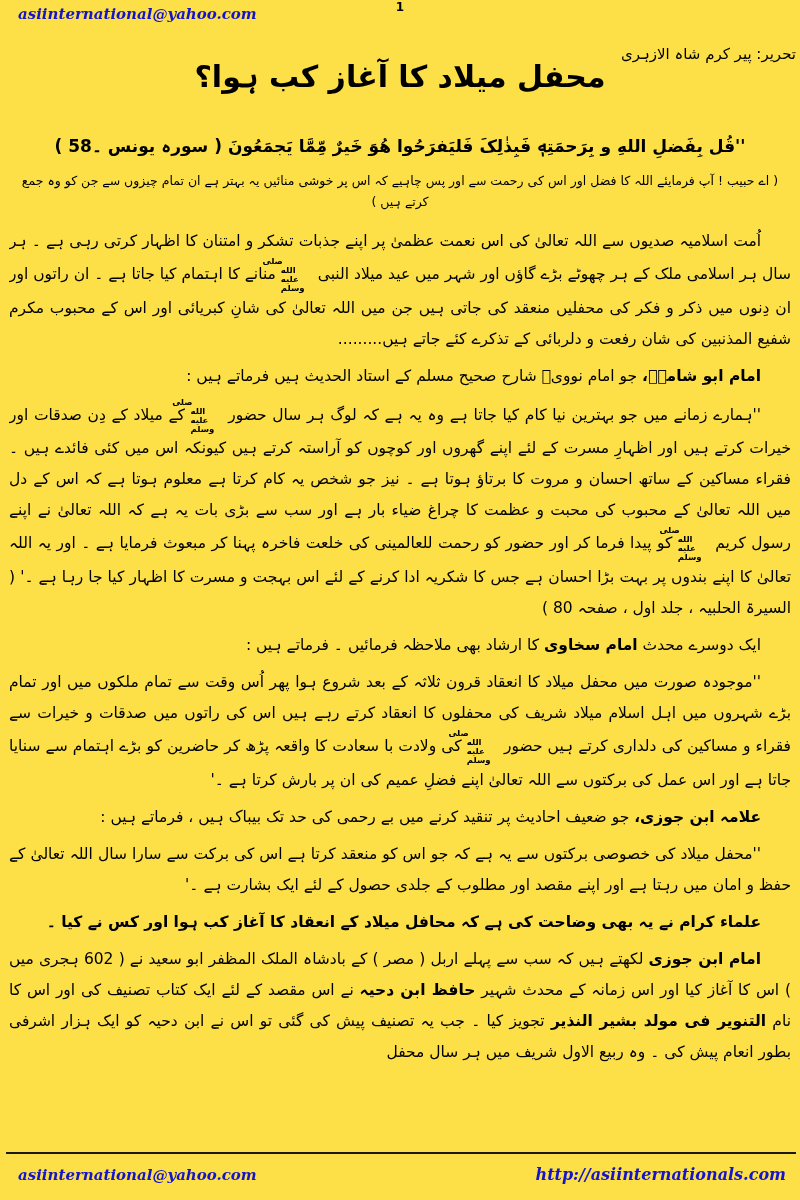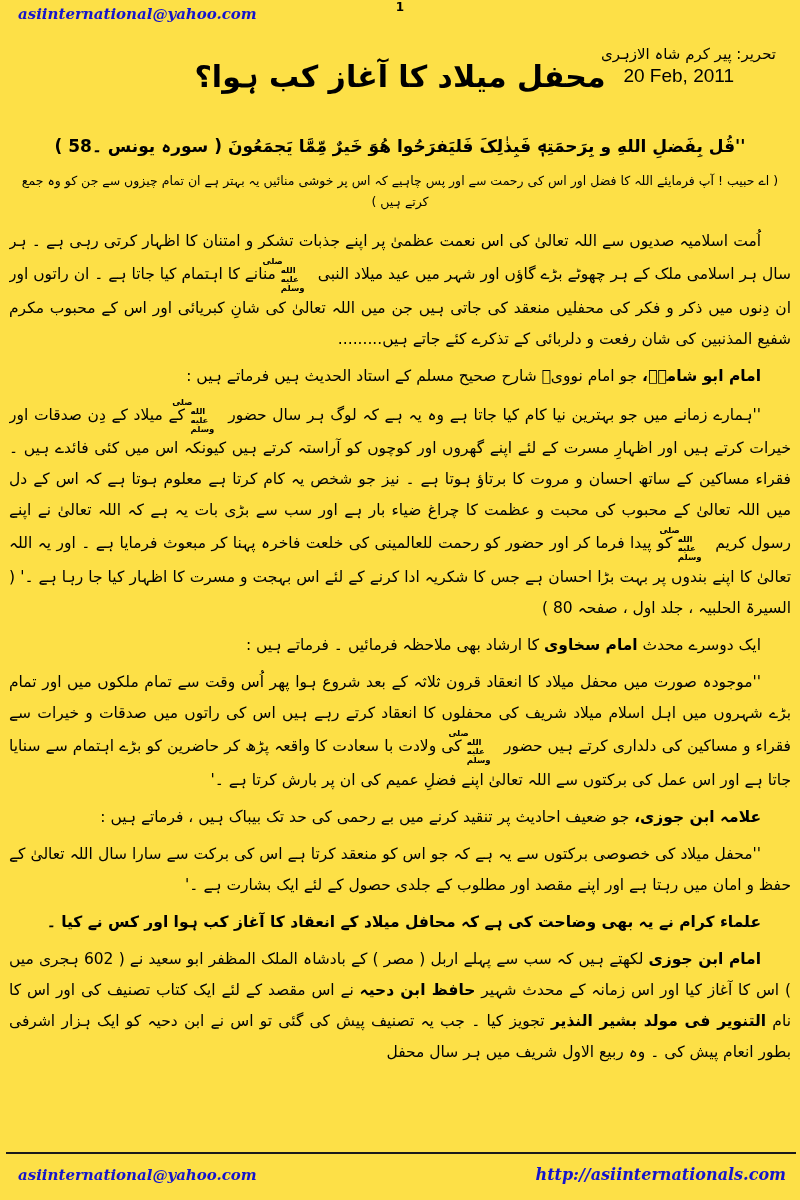--- a/index.html
+++ b/index.html
@@ -16,21 +16,21 @@
     font-style:italic;font-weight:bold;font-size:15px;text-decoration:none;
   }
   .bismillah{ text-align:center;font-size:12.5px;font-weight:bold;padding-top:3px;direction:rtl;}
   .page-num{ text-align:center;font-size:12px;font-weight:bold;line-height:1;margin-top:1px;}
   
   .header-row{position:relative;height:72px;margin-top:8px;}
   .doc-title{
     margin:0;text-align:center;font-size:30px;font-weight:bold;
     line-height:68px;direction:rtl;
   }
-  .author-block{position:absolute;right:24px;top:2px;text-align:right;}
+  .author-block{position:absolute;right:4px;top:2px;text-align:right;}
   .author-line{font-size:15px;direction:rtl;}
   .date-line{font-family:"Liberation Sans",sans-serif;font-size:19px;direction:ltr;padding-right:42px;margin-top:2px;}
   
   .verse{
     direction:rtl;text-align:center;font-weight:bold;font-size:17px;
     margin:16px 20px 0;line-height:1.8;
   }
   .verse-ref{font-weight:bold;}
   .translation{
     direction:rtl;text-align:center;font-size:12.5px;margin:8px 14px 0;line-height:1.7;
@@ -67,21 +67,20 @@
 
   <div class="top-band">
     <a class="email-link" href="#">asiinternational@yahoo.com</a>
     <div class="page-num">1</div>
   </div>
 
   <div class="header-row">
     <h1 class="doc-title">محفل میلاد کا آغاز کب ہوا؟</h1>
     <div class="author-block">
       <div class="author-line">تحریر: پیر کرم شاہ الازہری</div>
-      <div class="date-line">20 Feb, 2011</div>
     </div>
   </div>
 
   <div class="verse">
     <span>''قُل بِفَضلِ اللهِ و بِرَحمَتِهٖ فَبِذٰلِکَ فَلیَفرَحُوا هُوَ خَیرٌ مِّمَّا یَجمَعُونَ</span>
     <span class="verse-ref">( سورہ یونس ۔58 )</span>
   </div>
 
   <div class="translation">( اے حبیب ! آپ فرمایئے اللہ کا فضل اور اس کی رحمت سے اور پس چاہیے کہ اس پر خوشی منائیں یہ بہتر ہے ان تمام چیزوں سے جن کو وہ جمع کرتے ہیں )</div>
 

